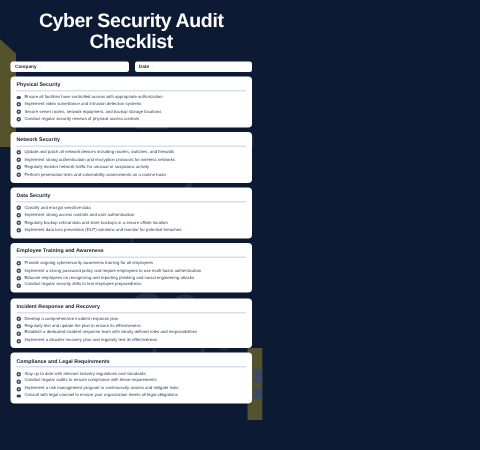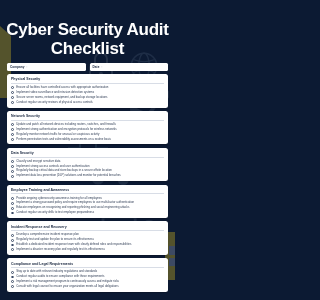--- a/index.html
+++ b/index.html
@@ -35,25 +35,25 @@
   .wm-globe { left:128px; top:50px; width:32px; height:32px; }
   .wm-arm { left:118px; top:88px; width:52px; height:44px; }
   .wm-chip { left:68px; top:128px; width:40px; height:40px; }
   .wm-desk { left:96px; top:210px; width:70px; height:56px; }
   .wm-people { left:84px; top:166px; width:56px; height:44px; }
 
   
   .doc-title {
     position:relative; z-index:2;
     color:#ffffff;
-    font-size:17px;
+    font-size:13px;
     font-weight:bold;
     letter-spacing:-.25px;
     text-align:center;
-    padding:21px 4px 5px;
+    padding:7px 4px 5px;
     line-height:1.1;
   }
 
   
   .form-row {
     position:relative; z-index:2;
     display:flex; gap:4px;
     padding:0 7px;
     margin-bottom:3px;
   }

